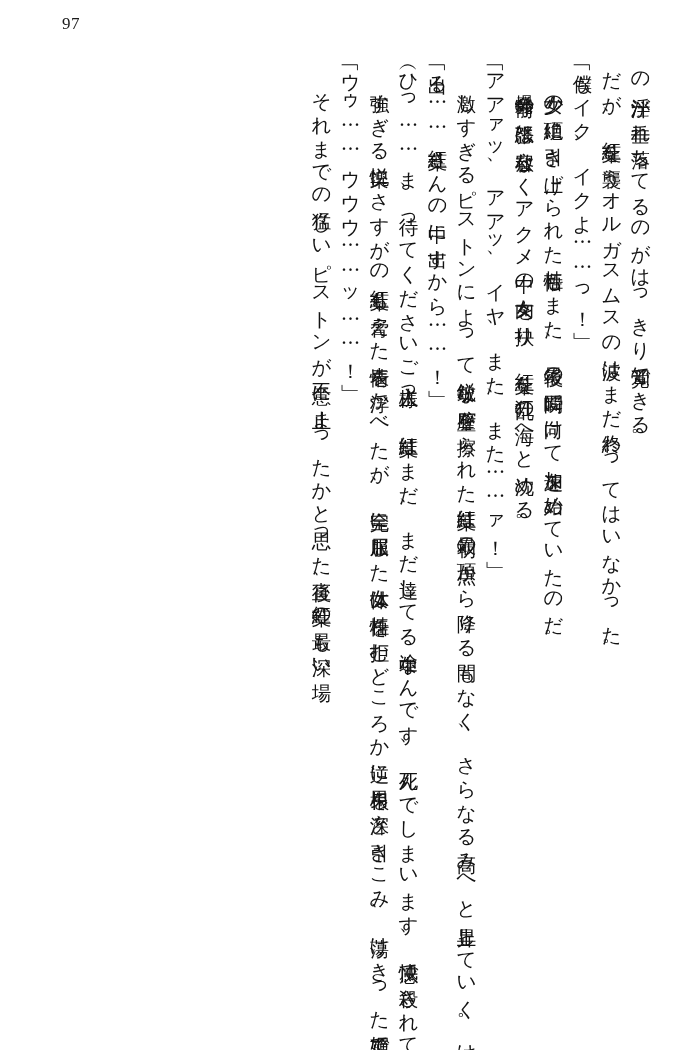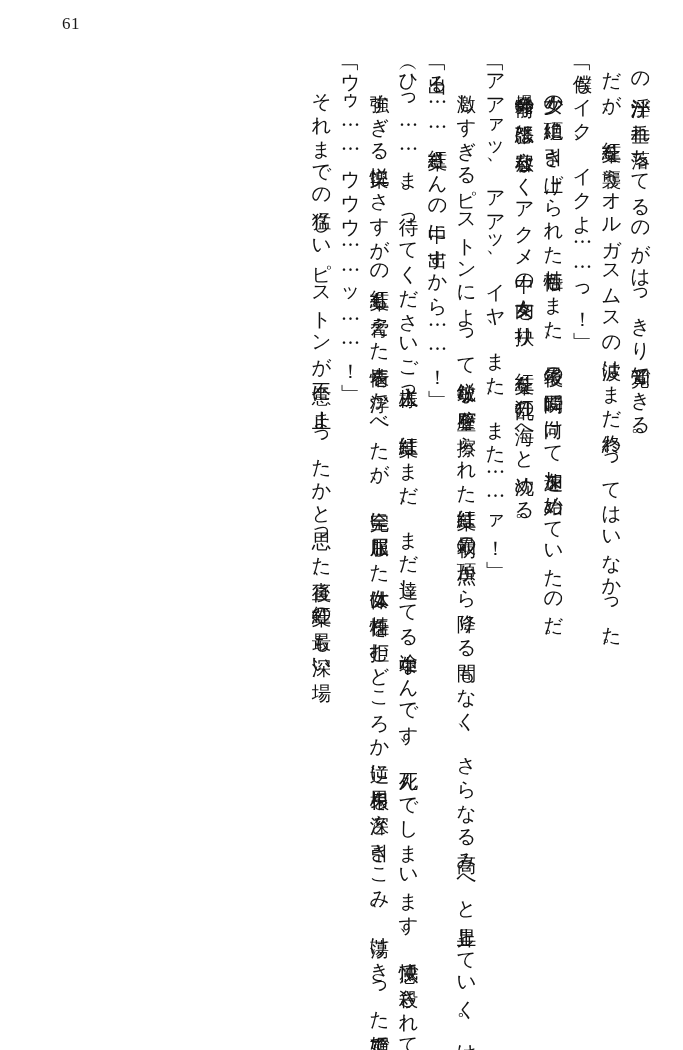--- a/index.html
+++ b/index.html
@@ -59,21 +59,21 @@
     font-family: "DejaVu Serif", "Liberation Serif", serif;
     font-weight: 400;
     overflow: visible;
   }
 </style>
 </head>
 <body>
 
 <div class="page">
 
-  <div class="page-number">61</div>
+  <div class="page-number">97</div>
 
   <div class="vtext">
     <div class="vcol">の淫汁が垂れ落ちてるのがはっきり知覚できる。</div>
     <div class="vcol">だが、紅葉を襲うオルガスムスの波はまだ終わってはいなかった。</div>
     <div class="vcol">「僕もイク、イクよ……っ！」</div>
     <div class="vcol">　少女の絶頂に引き上げられた桂悟もまた、最後の瞬間に向けて加速を始めていたのだ。</div>
     <div class="vcol">　爆発寸前の怒張は容赦なくアクメ中の女肉を抉り、紅葉を狂乱の海へと沈める。</div>
     <div class="vcol">「アアァッ、アアッ、イヤ、また、また……ァ！」</div>
     <div class="vcol">　激しすぎるピストンによって鋭敏な膣壁を擦られた紅葉は最初の頂点から降りる間もなく、さらなる高みへと上昇していく。けれども、それですらまだ終わりではないのだ。</div>
     <div class="vcol">「出る……紅葉さんの中に出すから……！」</div>

